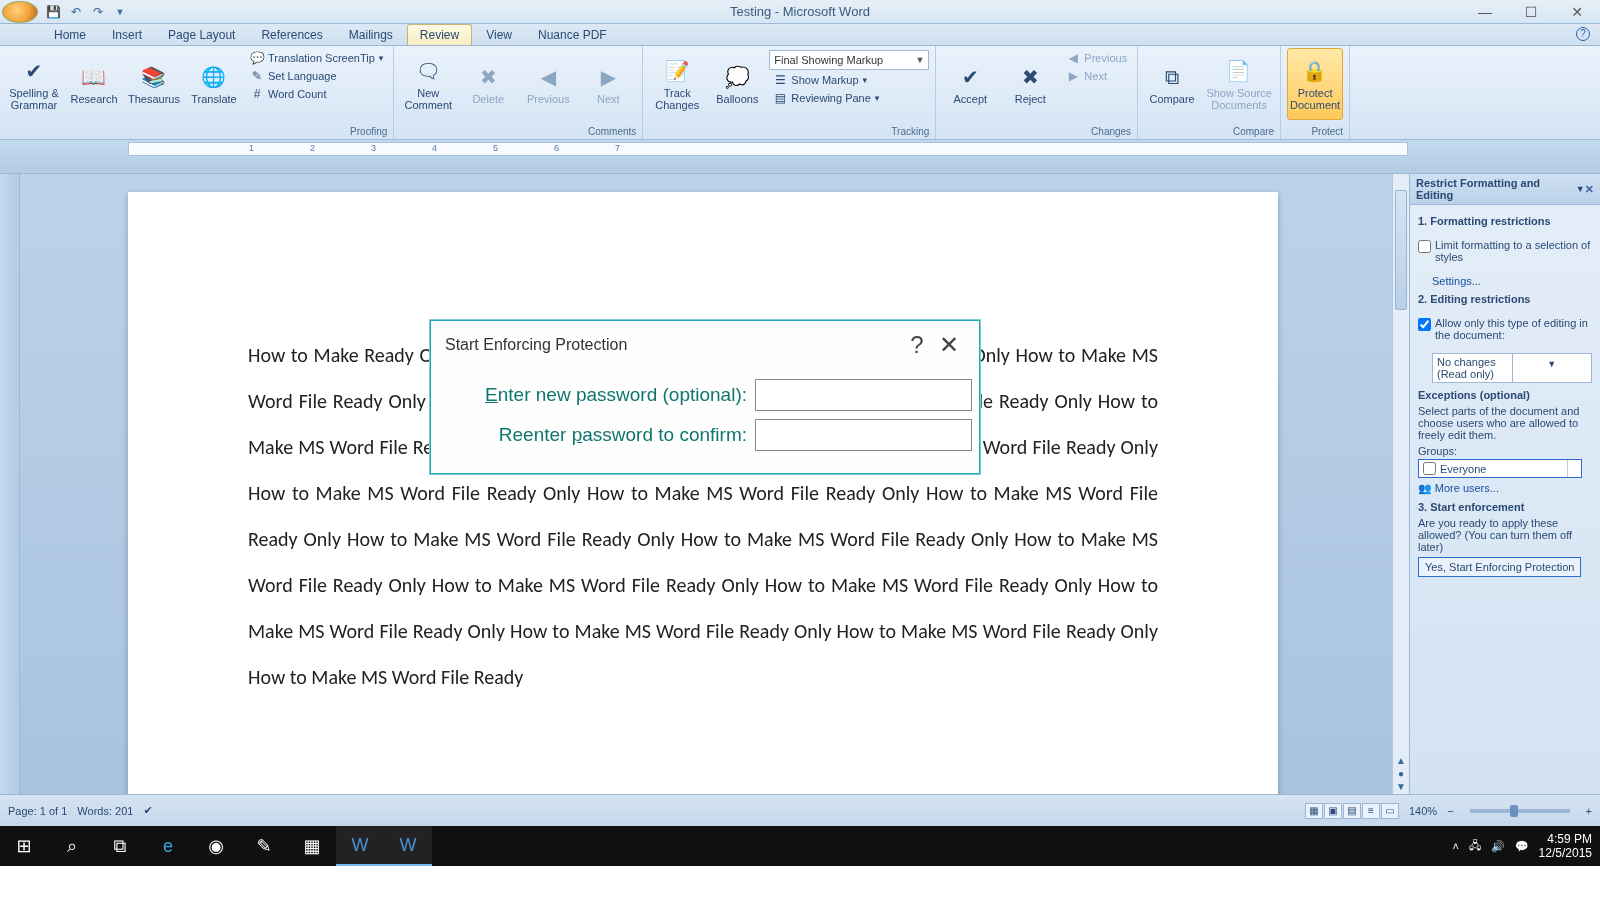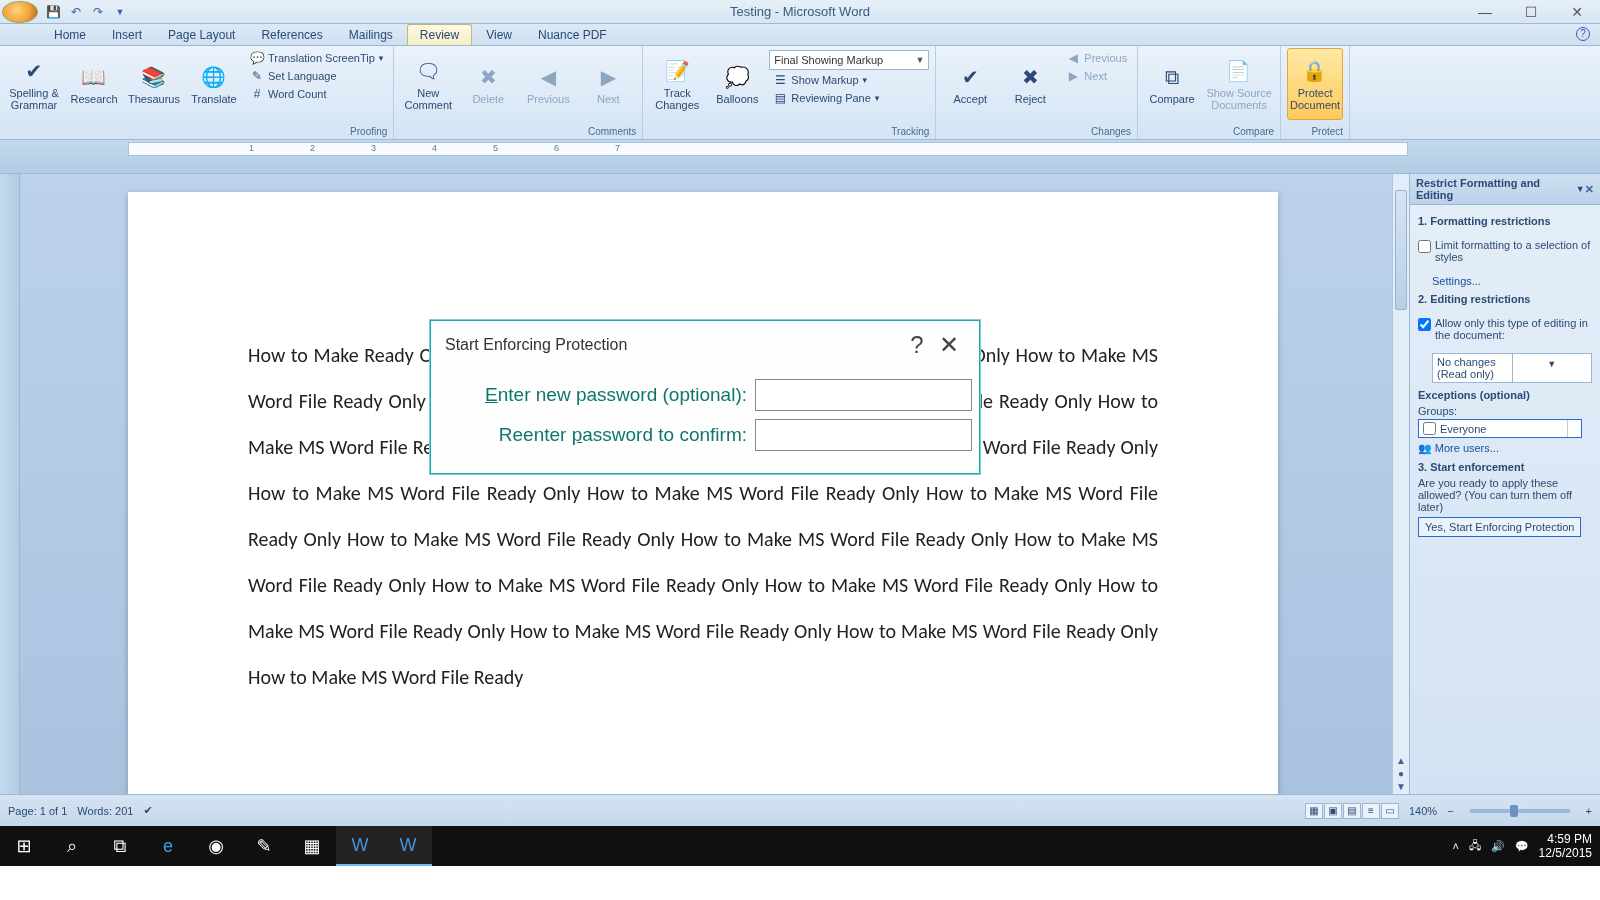--- a/index.html
+++ b/index.html
@@ -311,20 +311,21 @@
       <div class="tp-row">
           <input type="checkbox" checked="" style="">
           <span>Allow only this type of editing in the document:</span>
         </div>
       <div class="tp-combo">
           <span>No changes (Read only)</span>
           <span class="dd">▼</span>
         </div>
 
       <div class="tp-sec">Exceptions (optional)</div>
+      <div style="margin-bottom:4px">Select parts of the document and choose users who are allowed to freely edit them.</div>
       <div>Groups:</div>
       <div class="tp-select" style="display:flex">
         <div class="tp-select-inner" style="flex:1">
             <input type="checkbox" style="">
             <span>Everyone</span>
           </div>
         <div class="tp-scroll"></div>
       </div>
       <div class="tp-link" style="margin-left:0">👥 <span>More users...</span></div>
 

